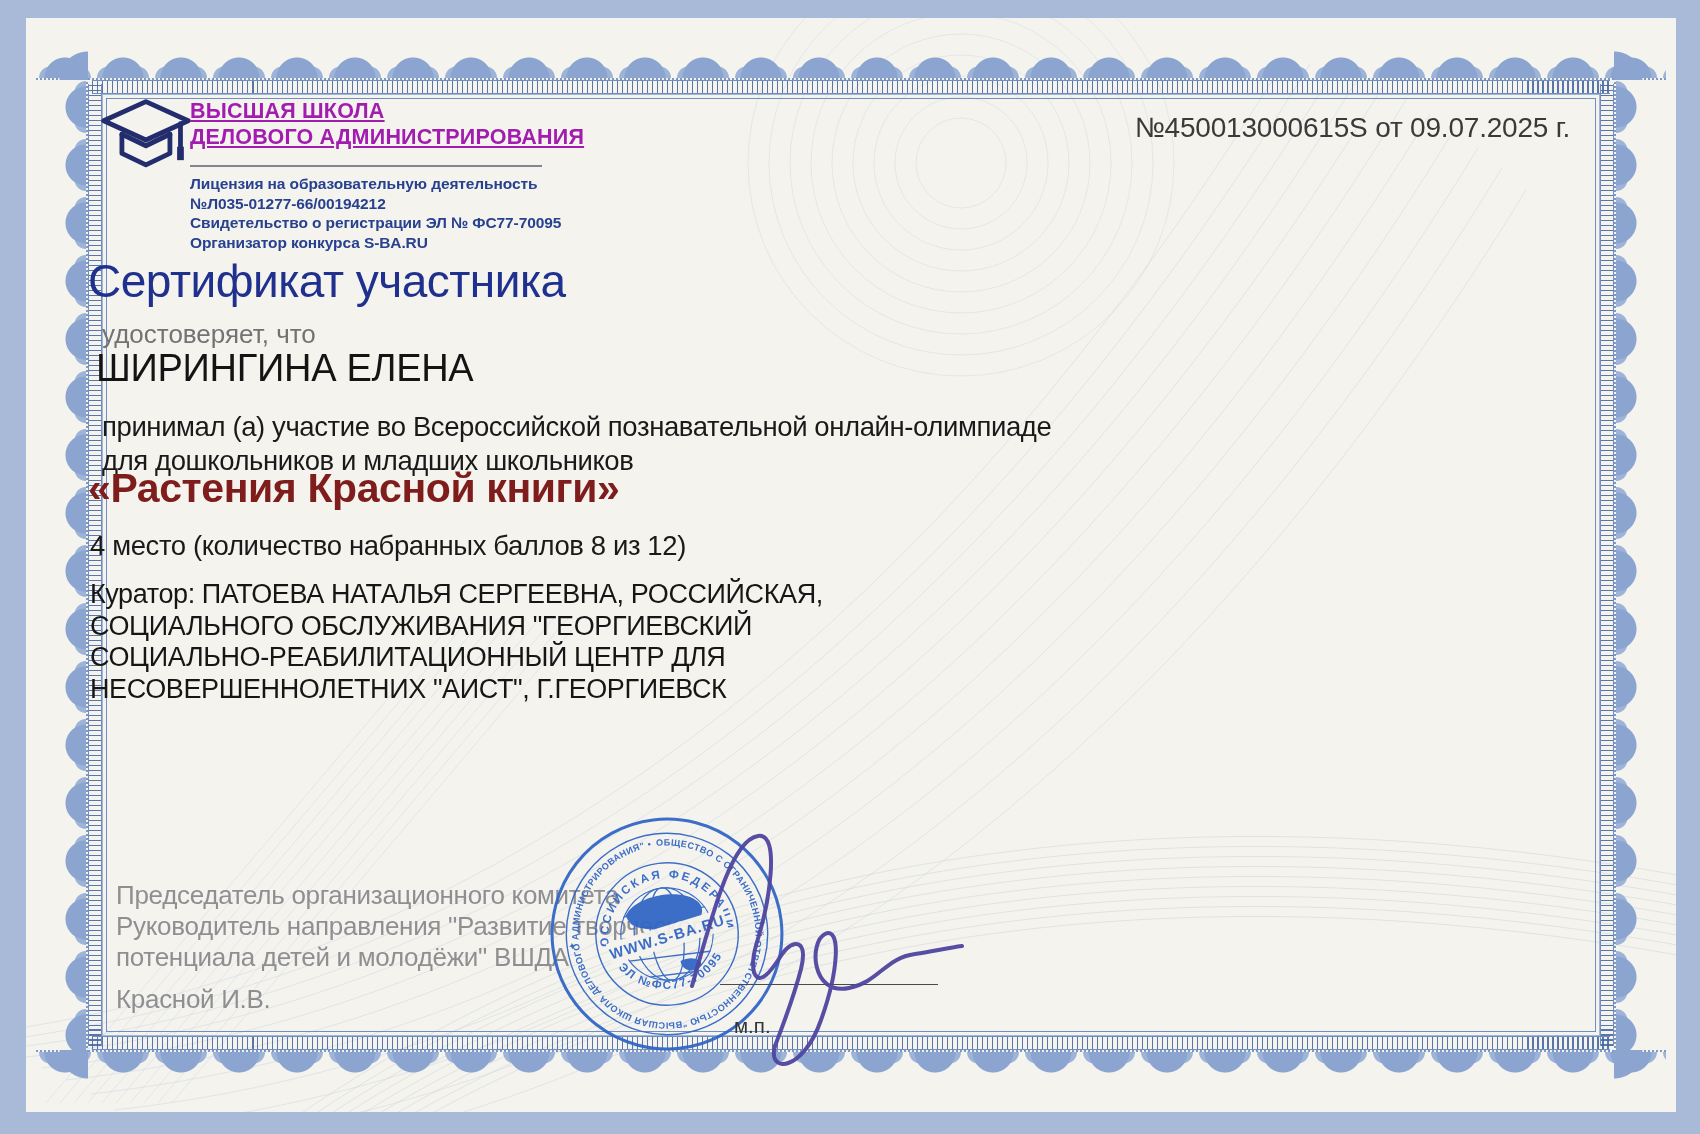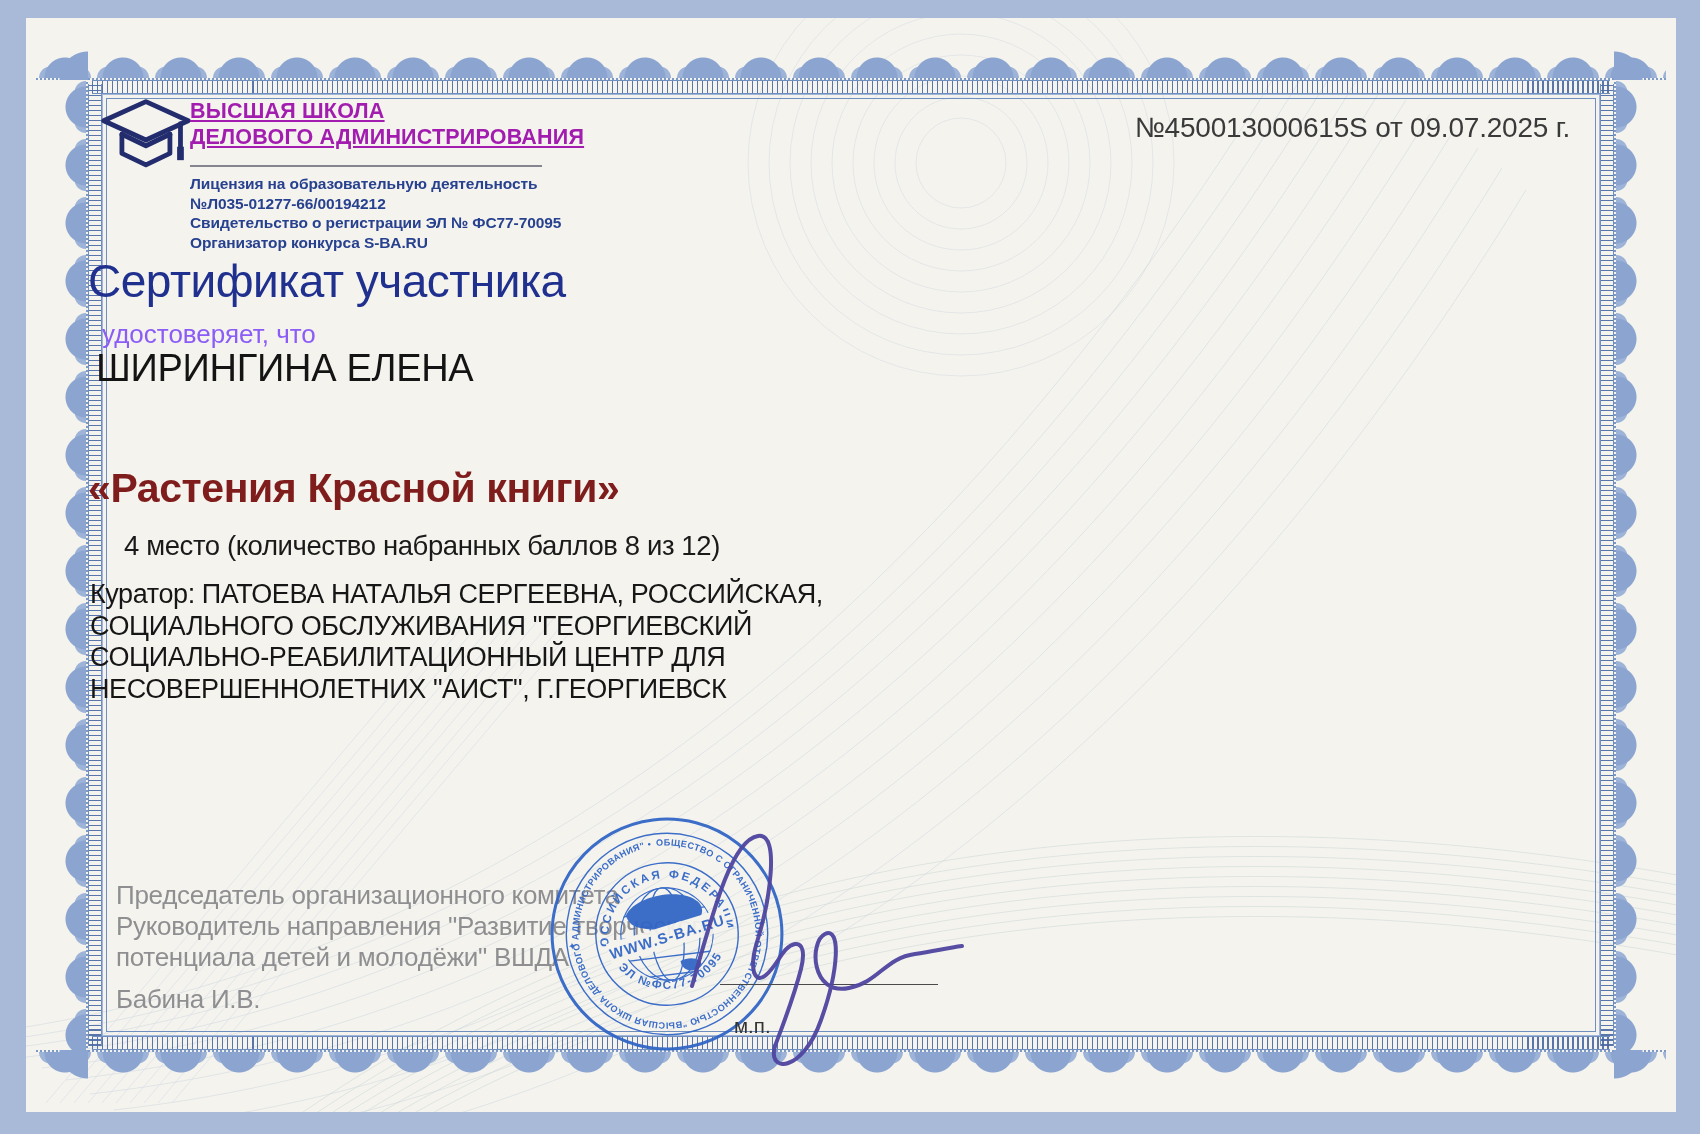--- a/index.html
+++ b/index.html
@@ -59,25 +59,25 @@
   .inner-frame{position:absolute;inset:80px;border:1.5px solid #6f8fc0;outline:1px solid #a3b5d6;outline-offset:3px;z-index:2;}
   
   .content{position:absolute;inset:0;z-index:3;}
   .abs{position:absolute;}
   .org-logo{left:70px;top:74px;width:96px;height:96px;}
   .org-name{left:164px;top:80px;font-size:21.5px;font-weight:700;line-height:26px;color:#a21caf;letter-spacing:.2px;text-decoration:underline;}
   .org-divider{left:164px;top:147px;width:352px;height:2px;background:#85858f;}
   .org-license{left:164px;top:156px;font-size:15.5px;font-weight:700;line-height:19.5px;color:#27418f;letter-spacing:-0.1px;}
   .cert-number{right:106px;top:94px;font-size:28px;color:#3a3a3a;letter-spacing:-0.2px;}
   .cert-title{left:62px;top:236px;font-size:46px;font-weight:500;color:#20308f;letter-spacing:-0.5px;}
-  .certifies{left:76px;top:301px;font-size:26px;color:#8b5cf6;}
+  .certifies{left:76px;top:301px;font-size:26px;color:#737373;}
   .recipient{left:70px;top:329px;font-size:38px;font-weight:500;color:#141414;letter-spacing:-0.3px;}
   .participation{left:76px;top:392px;font-size:27.5px;line-height:34px;color:#1a1a1a;letter-spacing:-0.4px;}
   .olympiad{left:62px;top:447px;font-size:41px;font-weight:700;color:#7f1d1d;letter-spacing:-0.4px;}
-  .result{left:64px;top:512px;font-size:27.5px;color:#1a1a1a;letter-spacing:-0.4px;padding-left:34px;}
+  .result{left:64px;top:512px;font-size:27.5px;color:#1a1a1a;letter-spacing:-0.4px;}
   .curator{left:64px;top:561px;font-size:27px;line-height:31.5px;color:#161616;letter-spacing:-0.4px;}
   .signatory{left:90px;top:862px;font-size:26px;line-height:31px;color:#8f8f92;letter-spacing:-0.3px;}
   .signatory-name{margin-top:11px;}
   .seal{left:521px;top:796px;width:240px;height:240px;z-index:4;transform:rotate(-7deg);opacity:.93;}
   .signature{left:636px;top:768px;width:330px;height:280px;z-index:5;}
   .sig-line{left:694px;top:966px;width:218px;border-top:1.5px solid #4a4a4a;z-index:4;}
   .mp{left:708px;top:996px;font-size:20.5px;color:#333;z-index:4;}
 </style>
 </head>
 <body>
@@ -174,34 +174,38 @@
         <div>Лицензия на образовательную деятельность</div>
         <div>№Л035-01277-66/00194212</div>
         <div>Свидетельство о регистрации ЭЛ № ФС77-70095</div>
         <div>Организатор конкурса S-BA.RU</div>
       </div>
       <div class="abs cert-number">№450013000615S от 09.07.2025 г.</div>
 
       <div class="abs cert-title">Сертификат участника</div>
       <div class="abs certifies">удостоверяет, что</div>
       <div class="abs recipient">ШИРИНГИНА ЕЛЕНА</div>
+      <div class="abs participation">
+        <div>принимал (а) участие во Всероссийской познавательной онлайн-олимпиаде</div>
+        <div>для дошкольников и младших школьников</div>
+      </div>
       <div class="abs olympiad">«Растения Красной книги»</div>
       <div class="abs result">4 место (количество набранных баллов 8 из 12)</div>
       <div class="abs curator">
         <div>Куратор: ПАТОЕВА НАТАЛЬЯ СЕРГЕЕВНА, РОССИЙСКАЯ,</div>
         <div>СОЦИАЛЬНОГО ОБСЛУЖИВАНИЯ "ГЕОРГИЕВСКИЙ</div>
         <div>СОЦИАЛЬНО-РЕАБИЛИТАЦИОННЫЙ ЦЕНТР ДЛЯ</div>
         <div>НЕСОВЕРШЕННОЛЕТНИХ "АИСТ", Г.ГЕОРГИЕВСК</div>
       </div>
 
       <div class="abs signatory">
         <div>Председатель организационного комитета</div>
         <div>Руководитель направления "Развитие творческого</div>
         <div>потенциала детей и молодёжи" ВШДА</div>
-        <div class="signatory-name">Бабина И.В.</div>
+        <div class="signatory-name">Красной И.В.</div>
       </div>
 
       <svg class="abs seal" viewBox="0 0 236 236">
         <defs>
           <path id="sOut" d="M118 31 A87 87 0 1 1 117.9 31"></path>
           <path id="sTop" d="M60 121 A58 58 0 0 1 176 121"></path>
           <path id="sBot" d="M55 109 A63 63 0 0 0 181 109"></path>
           <clipPath id="globeClip">
               <circle cx="118" cy="118" r="46"></circle>
             </clipPath>

